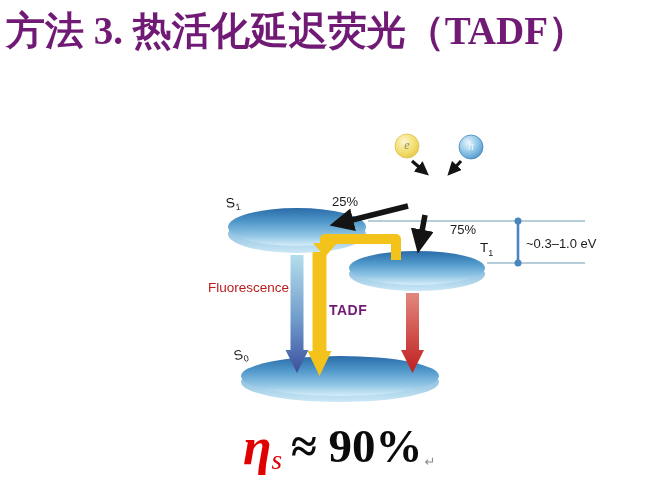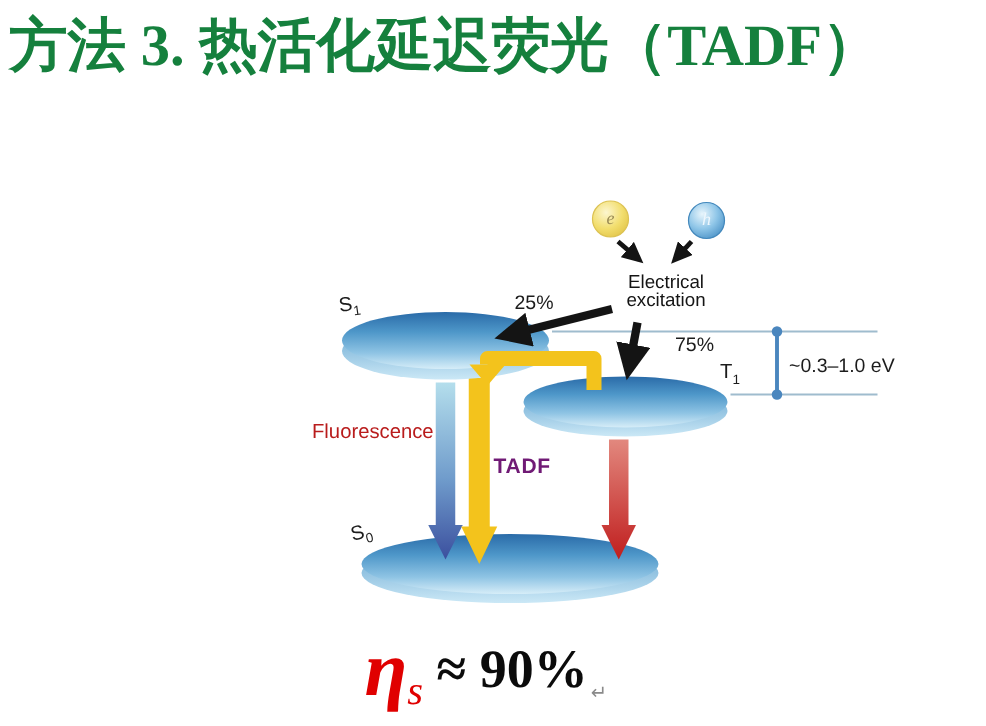--- a/index.html
+++ b/index.html
@@ -2,21 +2,21 @@
 <html><head>
 <meta charset="utf-8">
 <style>
   html,body{margin:0;padding:0;background:#fff;}
   .page{position:relative;width:657px;height:484px;background:#ffffff;overflow:hidden;
         font-family:"Liberation Sans", sans-serif;}
   .abs{position:absolute;}
 
   .title{left:6px;top:8px;width:651px;
          font-family:"Liberation Serif", serif;font-weight:bold;
-         font-size:39px;line-height:1.2;color:#15803d;letter-spacing:0px;white-space:nowrap;}
+         font-size:39px;line-height:1.2;color:#701a75;letter-spacing:0px;white-space:nowrap;}
   .subtitle{left:237px;top:70px;font-family:"Liberation Serif", serif;
             font-size:41px;color:#0c0c0c;white-space:nowrap;}
   .ret-mark{font-size:13px;color:#8a8a8a;font-family:"Liberation Sans", sans-serif;
             vertical-align:baseline;margin-left:2px;}
 
   .diagram-svg{left:0;top:0;width:657px;height:484px;}
 
   .lbl{color:#1c1c1c;font-size:13px;white-space:nowrap;}
   .lvl-lbl{color:#1c1c1c;font-size:13.5px;white-space:nowrap;}
   .lvl-lbl sub{font-size:9px;}
@@ -27,21 +27,21 @@
   .ball-letter{width:14px;text-align:center;font-family:"Liberation Serif", serif;
                font-style:italic;font-size:12px;}
   .e-letter{color:#9a8b55;}
   .h-letter{color:#eef7fd;}
 
   .formula{left:243px;top:421px;display:flex;align-items:flex-start;white-space:nowrap;}
   .eta{font-family:"Liberation Serif", serif;font-style:italic;font-weight:bold;
        font-size:52px;line-height:52px;color:#E00000;}
   .eta-sub{font-family:"Liberation Serif", serif;font-style:italic;font-size:27px;
            line-height:27px;color:#E00000;margin-top:26px;}
-  .approx{font-family:"Liberation Serif", serif;font-weight:bold;font-size:36px;
+  .approx{font-family:"Liberation Serif", serif;font-weight:bold;font-size:47px;
           line-height:50px;color:#0b0b0b;margin-left:9px;}
   .formula .ret-mark{margin-top:33px;}
 </style>
 </head>
 <body>
 
 <div class="page">
 
   <div class="abs title">方法 3. 热活化延迟荧光（TADF）</div>
 
@@ -108,26 +108,22 @@
     <line x1="412" y1="161" x2="426" y2="173" stroke="#141414" stroke-width="3.2" marker-end="url(#ab)"></line>
     <line x1="461" y1="161" x2="450" y2="173" stroke="#141414" stroke-width="3.2" marker-end="url(#ab)"></line>
 
     <circle cx="407" cy="146" r="12" fill="url(#eGrad)" stroke="#DCC253" stroke-width="0.8"></circle>
     <circle cx="471" cy="147" r="12" fill="url(#hGrad)" stroke="#4388BC" stroke-width="0.8"></circle>
   </svg>
 
   <div class="abs ball-letter e-letter" style="left:400px;top:138px;">e</div>
   <div class="abs ball-letter h-letter" style="left:464px;top:139px;">h</div>
 
-  <div class="abs exc">
-    <div>Electrical</div>
-    <div>excitation</div>
-  </div>
 
-  <div class="abs lbl" style="left:343px;top:194px;">25%</div>
+  <div class="abs lbl" style="left:332px;top:194px;">25%</div>
   <div class="abs lbl" style="left:450px;top:222px;">75%</div>
   <div class="abs lbl" style="left:526px;top:236px;">~0.3–1.0 eV</div>
 
   <div class="abs lvl-lbl" style="left:226px;top:195px;transform:rotate(-8deg);"><span>S</span><sub>1</sub></div>
   <div class="abs lvl-lbl" style="left:480px;top:240px;"><span>T</span><sub>1</sub></div>
   <div class="abs lvl-lbl" style="left:234px;top:347px;transform:rotate(-14deg);"><span>S</span><sub>0</sub></div>
 
   <div class="abs trans-lbl" style="left:208px;top:280px;">Fluorescence</div>
   <div class="abs tadf-lbl" style="left:329px;top:302px;">TADF</div>
 

